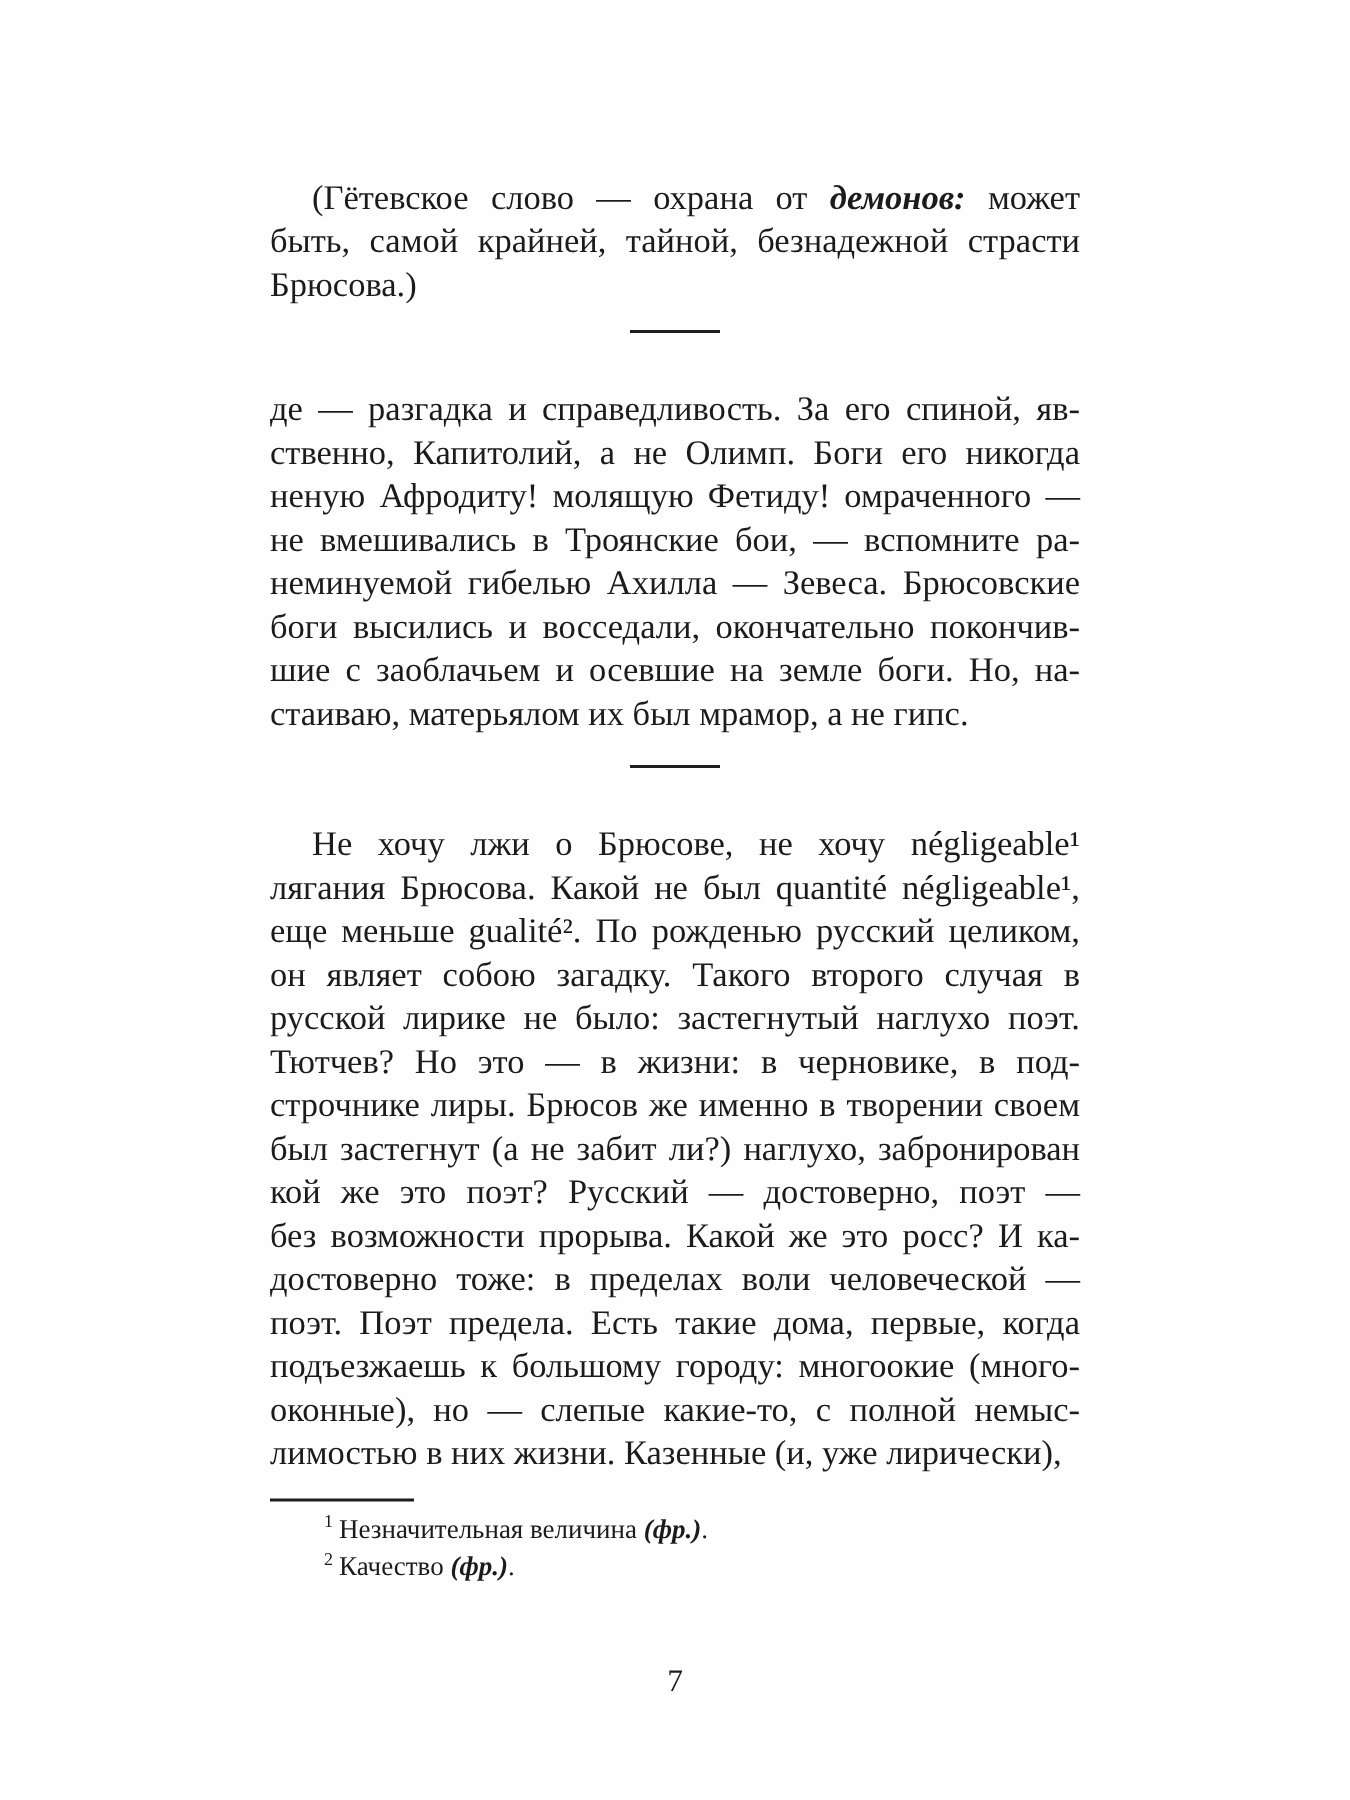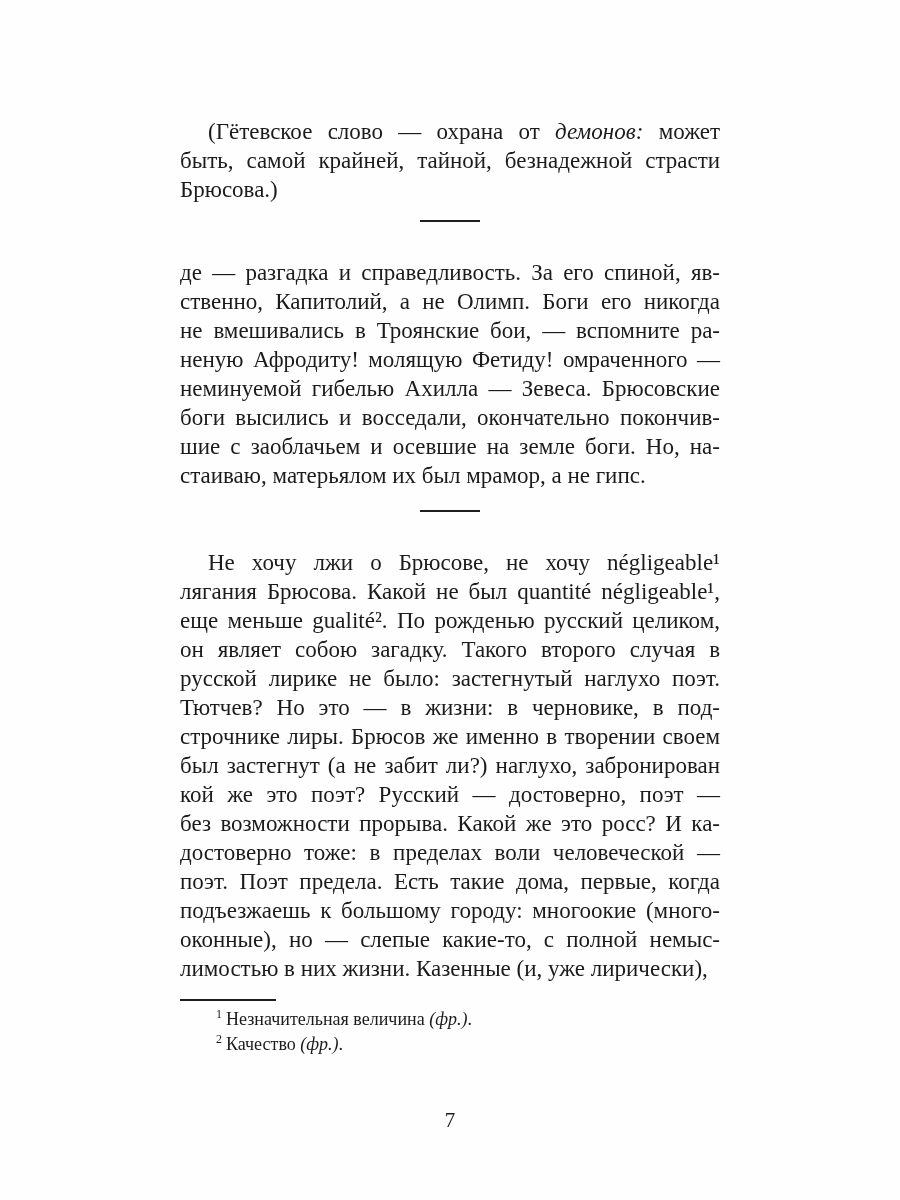--- a/index.html
+++ b/index.html
@@ -31,20 +31,21 @@
   }
   .ln-last {
     text-align: center;
     text-align-last: left;
   }
   .indent {
     text-indent: 28px;
   }
   .it {
     font-style: italic;
+    font-weight: bold;
   }
   .divider {
     border: none;
     border-top: 2px solid #1e1e1e;
     width: 60px;
     margin: 16px auto 36px auto;
   }
   .divider2 {
     margin-top: 20px;
   }
@@ -88,22 +89,22 @@
       <div class="ln indent"><span>(Гётевское слово — охрана от </span><span class="it">демонов:</span><span> может</span></div>
       <div class="ln">быть, самой крайней, тайной, безнадежной страсти</div>
       <div class="ln ln-last">Брюсова.)</div>
     </div>
 
     <hr class="divider">
 
     <div>
       <div class="ln">де — разгадка и справедливость. За его спиной, яв-</div>
       <div class="ln">ственно, Капитолий, а не Олимп. Боги его никогда</div>
+      <div class="ln">неную Афродиту! молящую Фетиду! омраченного —</div>
       <div class="ln">не вмешивались в Троянские бои, — вспомните ра-</div>
-      <div class="ln">неную Афродиту! молящую Фетиду! омраченного —</div>
       <div class="ln">неминуемой гибелью Ахилла — Зевеса. Брюсовские</div>
       <div class="ln">боги высились и восседали, окончательно покончив-</div>
       <div class="ln">шие с заоблачьем и осевшие на земле боги. Но, на-</div>
       <div class="ln ln-last">стаиваю, матерьялом их был мрамор, а не гипс.</div>
     </div>
 
     <hr class="divider divider2">
 
     <div>
       <div class="ln indent">Не хочу лжи о Брюсове, не хочу négligeable¹</div>

